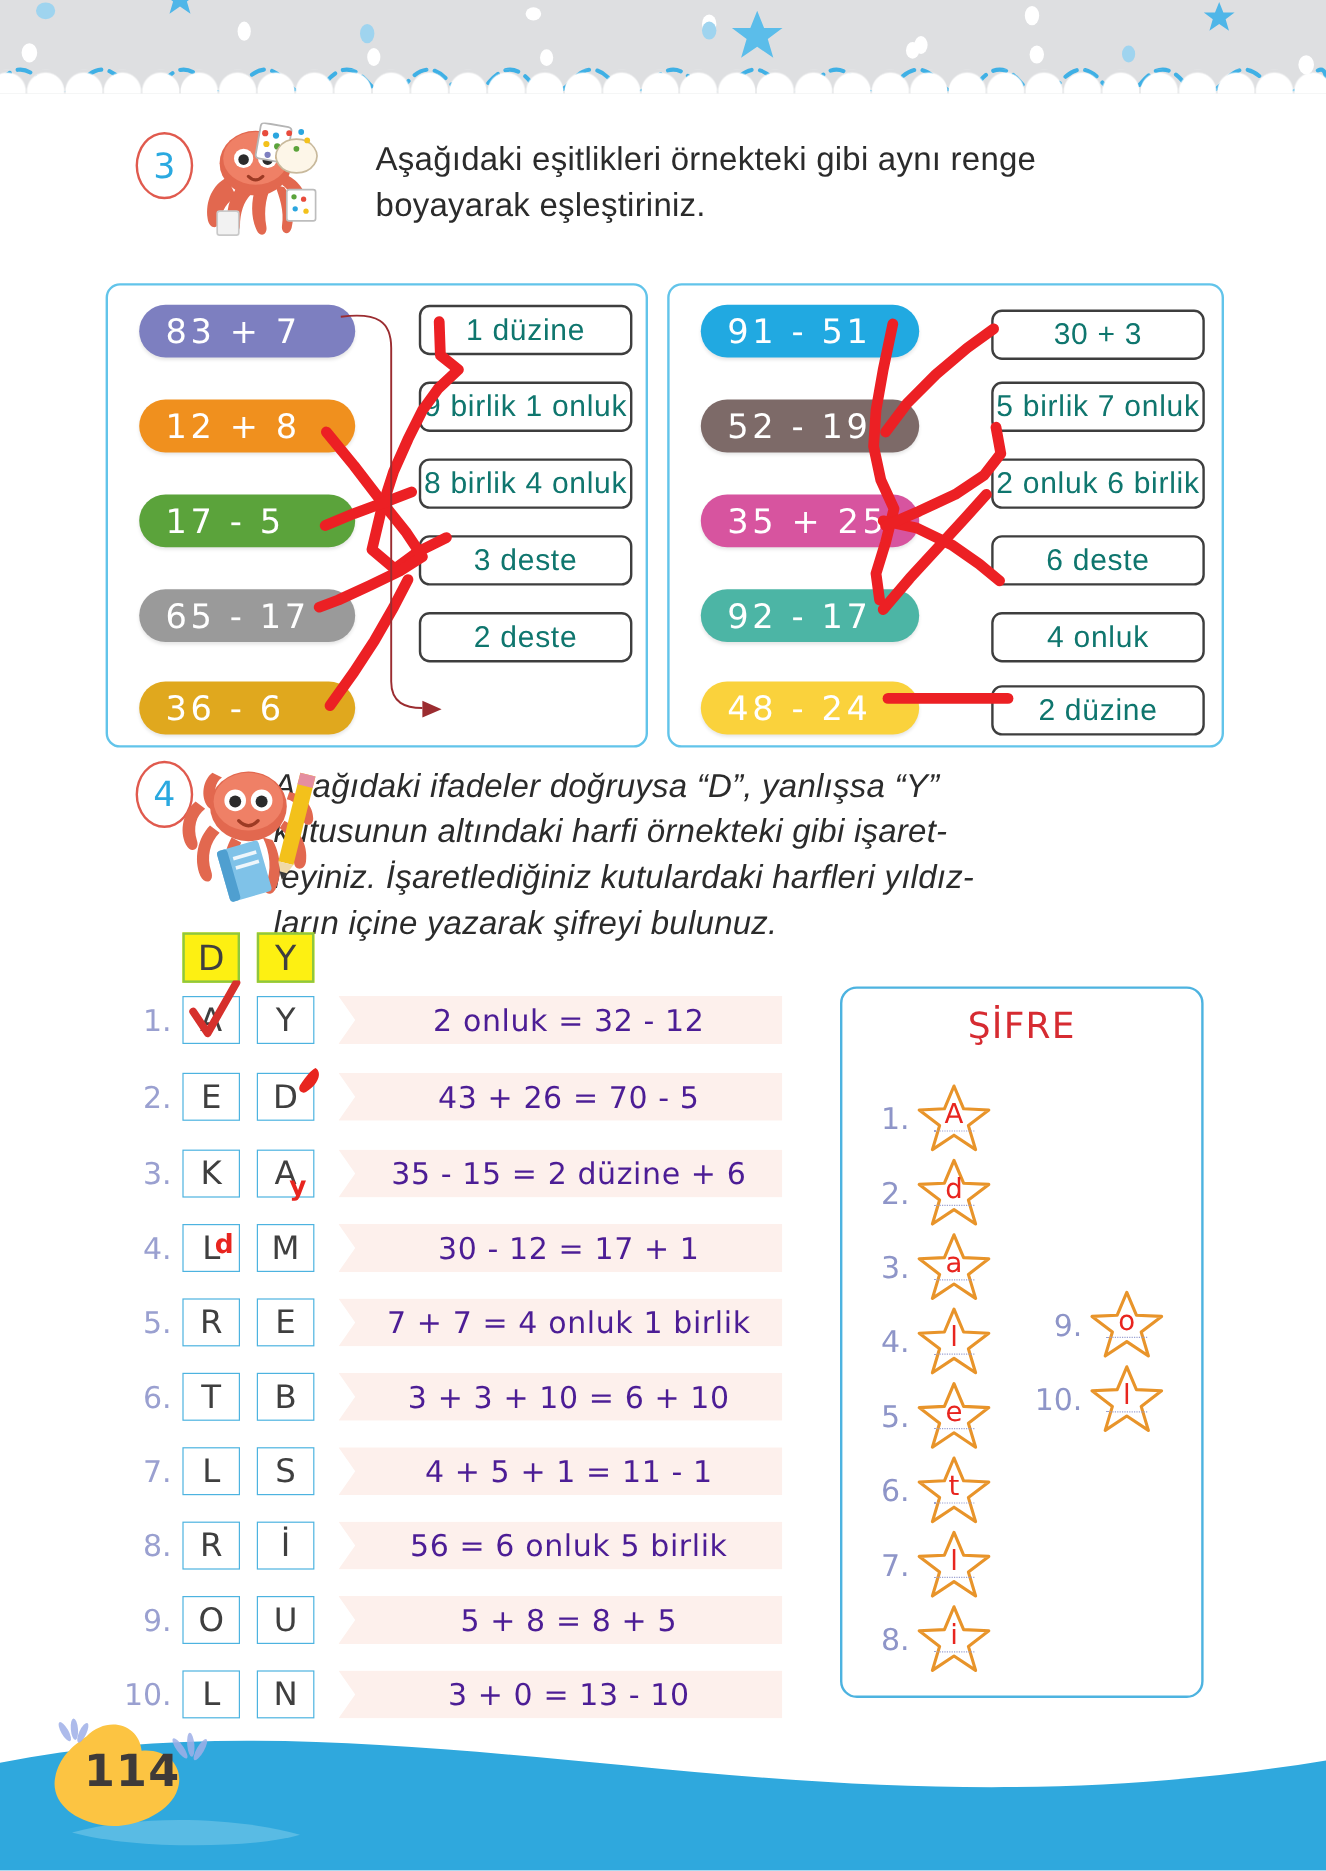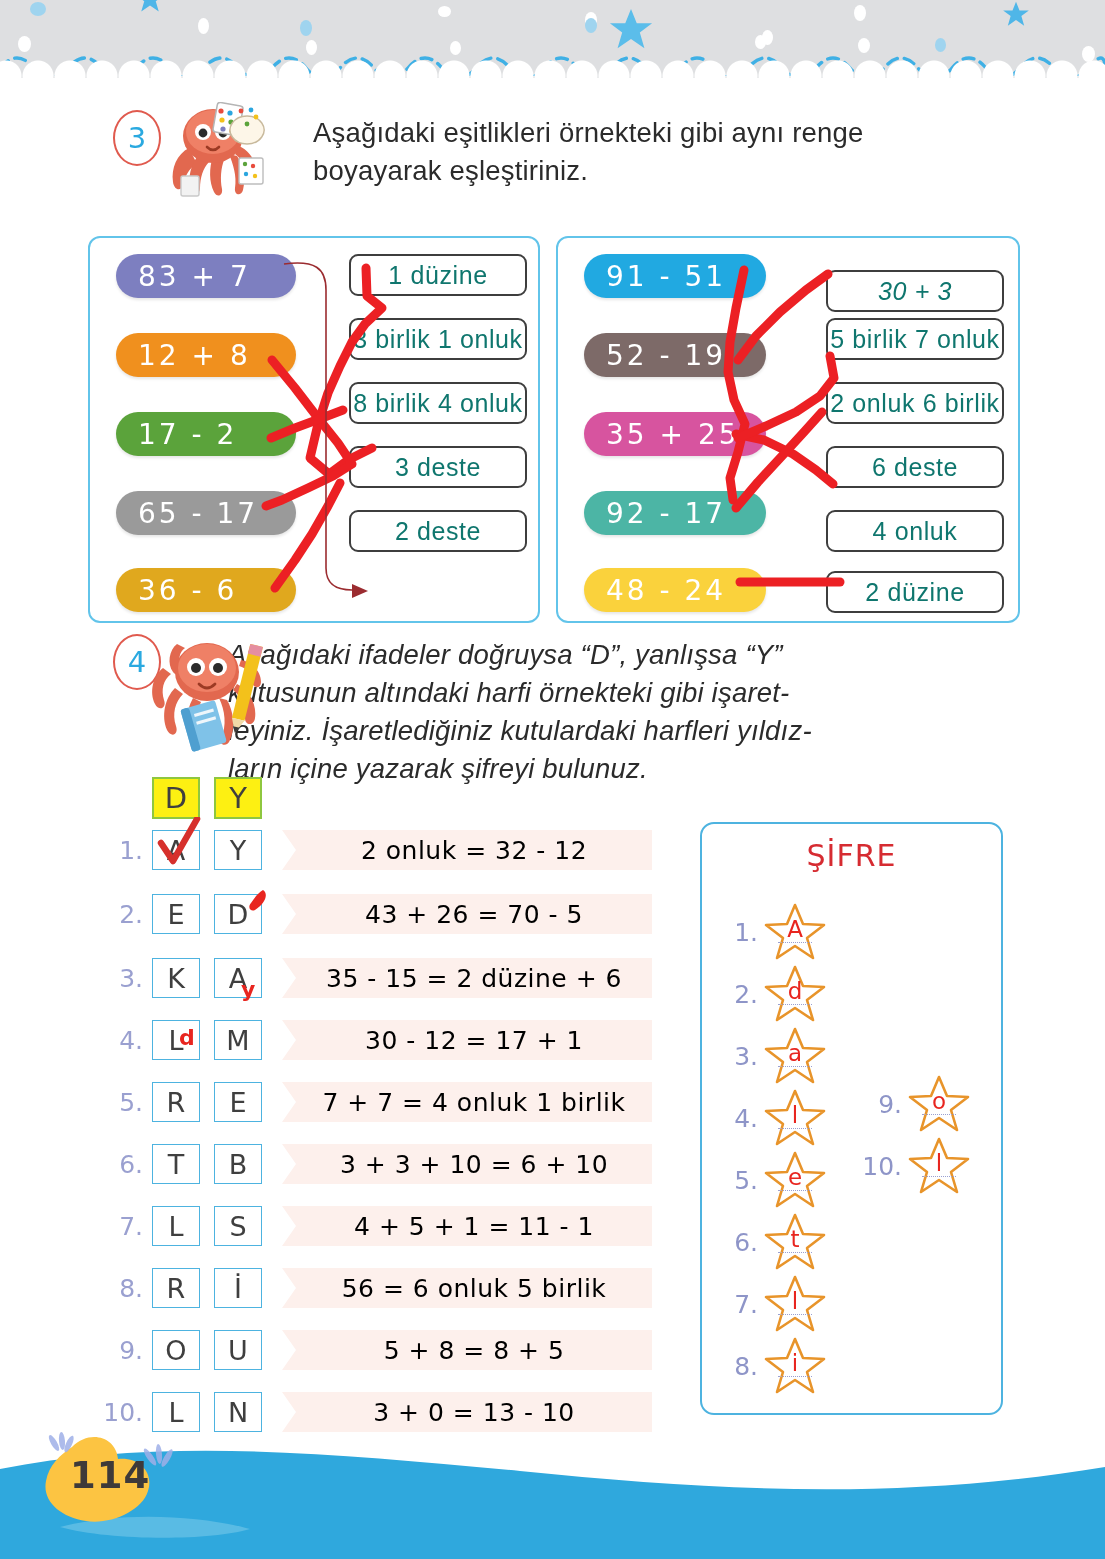--- a/index.html
+++ b/index.html
@@ -122,21 +122,21 @@
     font-family: "DejaVu Sans", sans-serif;
   }
   .optbox .anno {
     position: absolute; color: #e8251f; font-size: 22px;
     font-family: "DejaVu Sans", sans-serif; font-weight: 700;
   }
   .stmt {
     position: relative; height: 40px; margin-left: 6px;
     background: #fdf0ec;
     display: flex; align-items: center; justify-content: center;
-    font-size: 25px; color: #000000; letter-spacing: 0.5px;
+    font-size: 25px; color: #4c1d95; letter-spacing: 0.5px;
     font-family: "DejaVu Sans", sans-serif;
     clip-path: polygon(0 0, 100% 0, 100% 100%, 0 100%, 14px 50%);
     padding-left: 14px;
   }
   .check-mark { position: absolute; pointer-events: none; }
 
   
   .sifre-panel {
     position: absolute;
     border: 2.5px solid #4db3e0; border-radius: 14px;
@@ -249,34 +249,34 @@
 
   <div class="match-panel" style="left:88px;top:220px;width:452px;height:387px;">
 
     <div class="pill" style="left:26px;top:16px;width:180px;background:#7d7fc0;">
         <span>83  +  7</span>
       </div>
     <div class="pill" style="left:26px;top:95px;width:180px;background:#f0901e;">
         <span>12  +  8</span>
       </div>
     <div class="pill" style="left:26px;top:174px;width:180px;background:#5ba33b;">
-        <span>17  -  2</span>
+        <span>17  -  5</span>
       </div>
     <div class="pill" style="left:26px;top:253px;width:180px;background:#9a9a9a;">
         <span>65  -  17</span>
       </div>
     <div class="pill" style="left:26px;top:330px;width:180px;background:#e0a81e;">
         <span>36  -  6</span>
       </div>
 
     <div class="ansbox" style="left:259px;top:16px;width:178px;">
         <span>1 düzine</span>
       </div>
     <div class="ansbox" style="left:259px;top:80px;width:178px;">
-        <span>3 birlik 1 onluk</span>
+        <span>9 birlik 1 onluk</span>
       </div>
     <div class="ansbox" style="left:259px;top:144px;width:178px;">
         <span>8 birlik 4 onluk</span>
       </div>
     <div class="ansbox" style="left:259px;top:208px;width:178px;">
         <span>3 deste</span>
       </div>
     <div class="ansbox" style="left:259px;top:272px;width:178px;">
         <span>2 deste</span>
       </div>
@@ -305,21 +305,21 @@
     <div class="pill" style="left:26px;top:174px;width:182px;background:#d7549f;">
         <span>35  +  25</span>
       </div>
     <div class="pill" style="left:26px;top:253px;width:182px;background:#4cb5a5;">
         <span>92  -  17</span>
       </div>
     <div class="pill" style="left:26px;top:330px;width:182px;background:#fad23c;">
         <span>48  -  24</span>
       </div>
 
-    <div class="ansbox" style="left:268px;top:32px;width:178px;font-style:italic;">
+    <div class="ansbox" style="left:268px;top:20px;width:178px;">
         <span>30 + 3</span>
       </div>
     <div class="ansbox" style="left:268px;top:80px;width:178px;">
         <span>5 birlik 7 onluk</span>
       </div>
     <div class="ansbox" style="left:268px;top:144px;width:178px;text-align:center;">
         <span>2 onluk 6 birlik</span>
       </div>
     <div class="ansbox" style="left:268px;top:208px;width:178px;">
         <span>6 deste</span>

